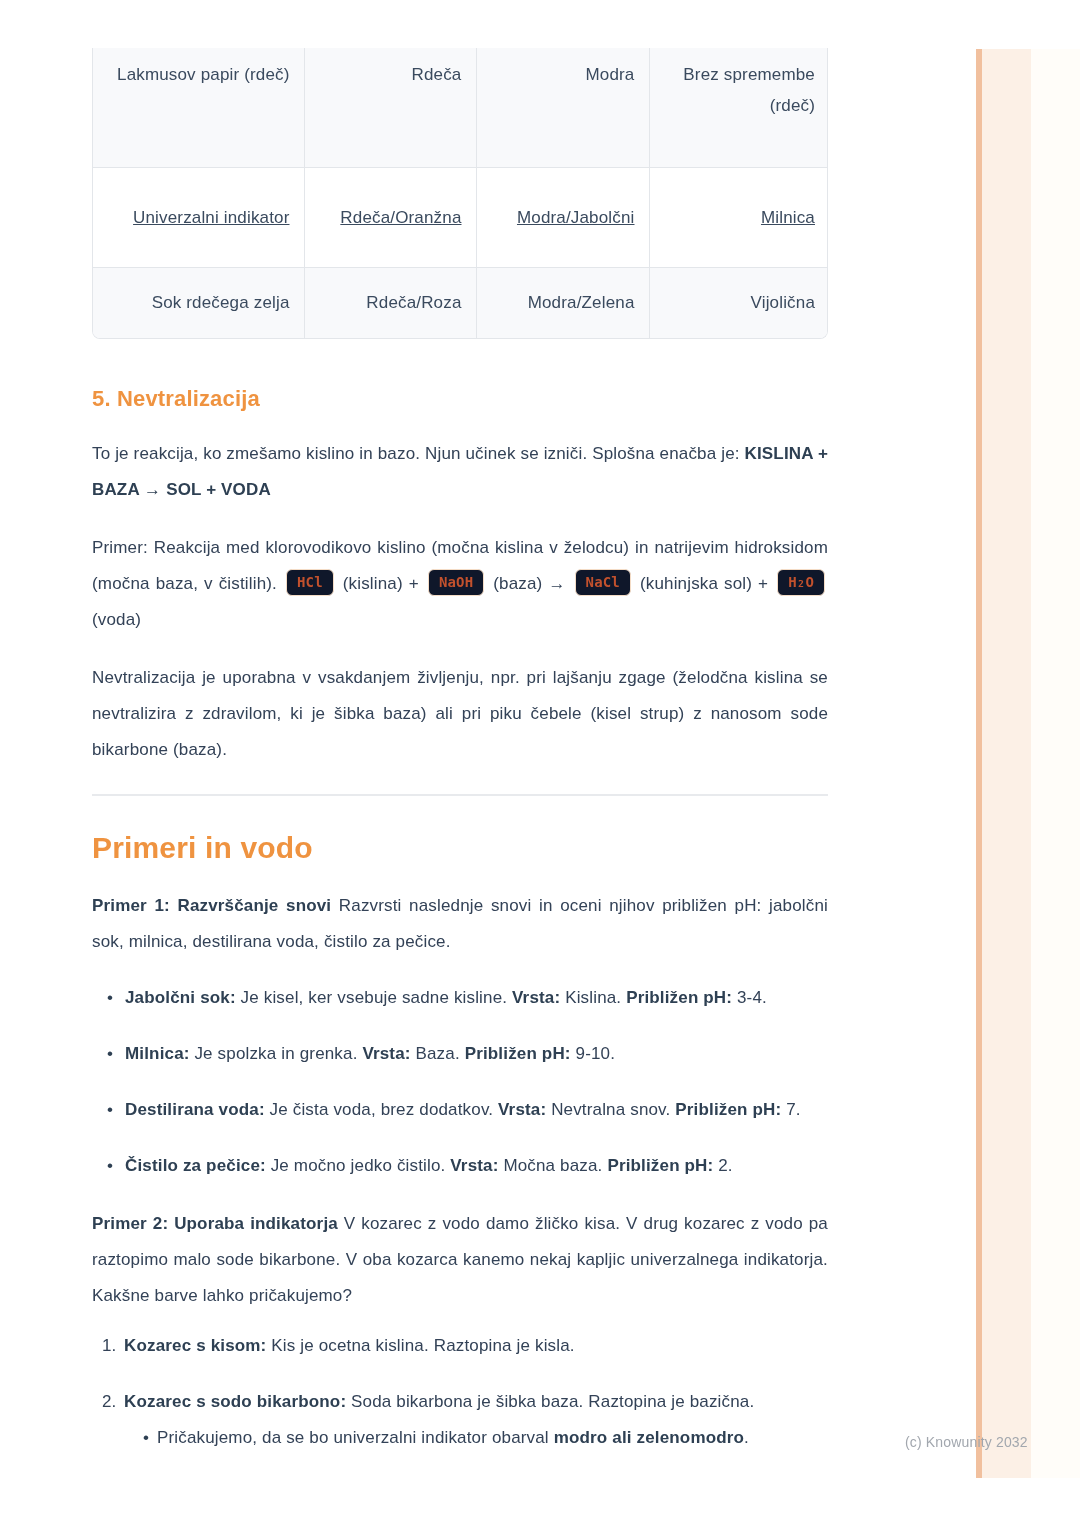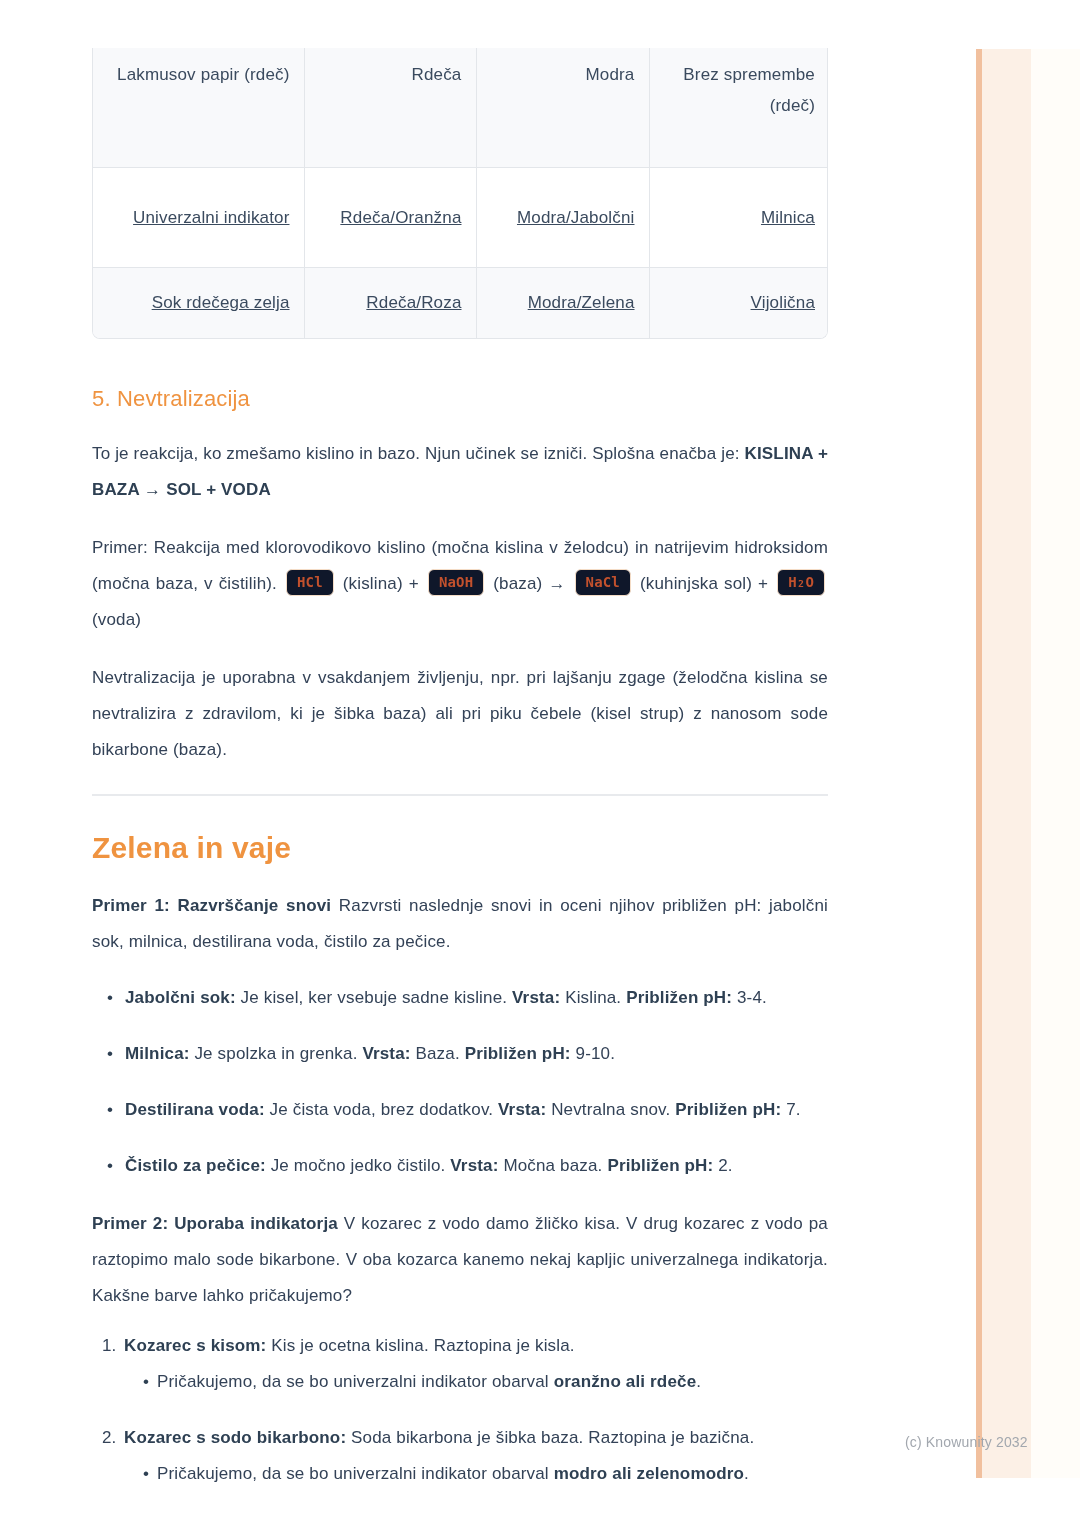--- a/index.html
+++ b/index.html
@@ -17,25 +17,25 @@
   .content { position:absolute; left:92px; top:48px; width:736px; }
 
   
   .tablewrap { border:1px solid #e3e6ea; border-top:none;
                border-radius:0 0 8px 8px; overflow:hidden;text-align:right; }
   table { width:100%; border-collapse:collapse; table-layout:fixed; }
   td { font-size:17px; line-height:31px; color:#3a4a5e;
        padding:0 14px 0 20px; vertical-align:middle; }
   tr.r0 td { height:119px; vertical-align:top; padding-top:11px; background:#f8f9fb; }
   tr.r1 td { height:100px; background:#ffffff; border-top:1px solid #e3e6ea;text-decoration:underline; }
-  tr.r2 td { height:71px;  background:#f8f9fb; border-top:1px solid #e3e6ea;text-decoration:underline; }
+  tr.r2 td { height:71px;  background:#f8f9fb; border-top:1px solid #e3e6ea; }
   td + td { border-left:1px solid #e3e6ea; }
   col.c0{width:211px} col.c1{width:172px} col.c2{width:173px} col.c3{width:180px}
 
-  h3.sec { margin-top:46px; font-size:22px; line-height:27px; font-weight:normal; color:#ef9340; }
+  h3.sec { margin-top:46px; font-size:22px; line-height:27px; font-weight:bold; color:#ef9340; }
   h2.big { margin-top:34px; font-size:30px; line-height:36px; font-weight:bold; color:#ef9340; }
 
   p.body { margin-top:22px; font-size:17px; line-height:36px; text-align:justify; }
   p.body.first { margin-top:24px; }
   strong { font-weight:bold; color:#2e4053; }
 
   hr.divider { margin-top:26px; border:none; border-top:2px solid #e8eaed; }
 
   .code-badge { display:inline-block;
     font-family:"DejaVu Sans Mono","Liberation Mono",monospace;
@@ -102,40 +102,39 @@
     <h3 class="sec">5. Nevtralizacija</h3>
 
     <p class="body first"><span>To je reakcija, ko zmešamo kislino in bazo. Njun učinek se izniči. Splošna enačba je: </span><strong>KISLINA + BAZA → SOL + VODA</strong></p>
 
     <p class="body"><span>Primer: Reakcija med klorovodikovo kislino (močna kislina v želodcu) in natrijevim hidroksidom (močna baza, v čistilih). </span><span class="code-badge">HCl</span><span> (kislina) + </span><span class="code-badge">NaOH</span><span> (baza) → </span><span class="code-badge">NaCl</span><span> (kuhinjska sol) + </span><span class="code-badge">H₂O</span><span> (voda)</span></p>
 
     <p class="body"><span>Nevtralizacija je uporabna v vsakdanjem življenju, npr. pri lajšanju zgage (želodčna kislina se nevtralizira z zdravilom, ki je šibka baza) ali pri piku čebele (kisel strup) z nanosom sode bikarbone (baza).</span></p>
 
     <hr class="divider">
 
-    <h2 class="big">Zelena in vaje</h2>
+    <h2 class="big">Primeri in vodo</h2>
 
     <p class="body"><strong>Primer 1: Razvrščanje snovi</strong><span> Razvrsti naslednje snovi in oceni njihov približen pH: jabolčni sok, milnica, destilirana voda, čistilo za pečice.</span></p>
 
     <ul class="plist">
       <li><strong>Jabolčni sok:</strong><span> Je kisel, ker vsebuje sadne kisline. </span><strong>Vrsta:</strong><span> Kislina. </span><strong>Približen pH:</strong><span> 3-4.</span></li>
       <li><strong>Milnica:</strong><span> Je spolzka in grenka. </span><strong>Vrsta:</strong><span> Baza. </span><strong>Približen pH:</strong><span> 9-10.</span></li>
       <li><strong>Destilirana voda:</strong><span> Je čista voda, brez dodatkov. </span><strong>Vrsta:</strong><span> Nevtralna snov. </span><strong>Približen pH:</strong><span> 7.</span></li>
       <li><strong>Čistilo za pečice:</strong><span> Je močno jedko čistilo. </span><strong>Vrsta:</strong><span> Močna baza. </span><strong>Približen pH:</strong><span> 2.</span></li>
     </ul>
 
     <p class="body"><strong>Primer 2: Uporaba indikatorja</strong><span> V kozarec z vodo damo žličko kisa. V drug kozarec z vodo pa raztopimo malo sode bikarbone. V oba kozarca kanemo nekaj kapljic univerzalnega indikatorja. Kakšne barve lahko pričakujemo?</span></p>
 
     <div class="olist">
       <div class="olitem">
         <div class="olrow">
           <span class="olnum">1.</span>
           <span><strong>Kozarec s kisom:</strong><span> Kis je ocetna kislina. Raztopina je kisla.</span></span>
         </div>
-        <div class="subitem"><span>Pričakujemo, da se bo univerzalni indikator obarval </span><strong>oranžno ali rdeče</strong><span>.</span></div>
       </div>
       <div class="olitem">
         <div class="olrow">
           <span class="olnum">2.</span>
           <span><strong>Kozarec s sodo bikarbono:</strong><span> Soda bikarbona je šibka baza. Raztopina je bazična.</span></span>
         </div>
         <div class="subitem"><span>Pričakujemo, da se bo univerzalni indikator obarval </span><strong>modro ali zelenomodro</strong><span>.</span></div>
       </div>
     </div>
 

